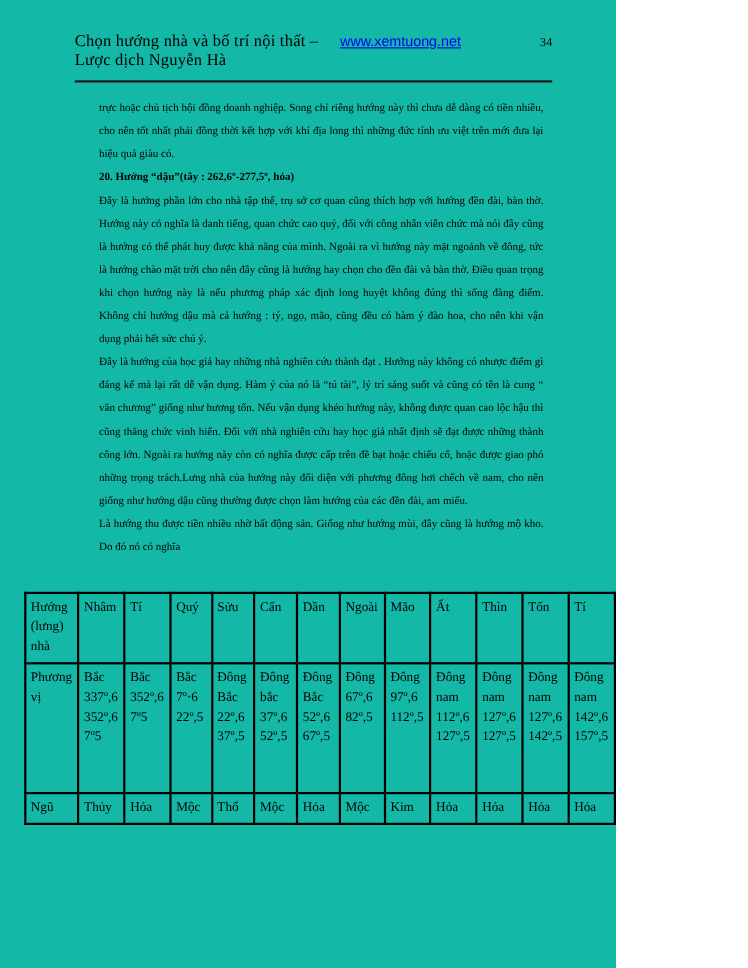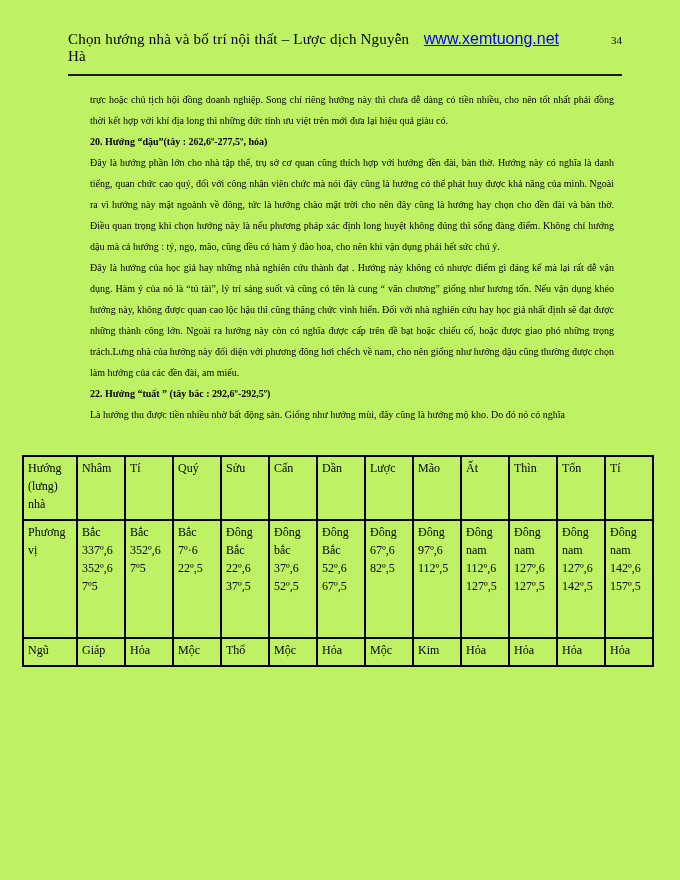--- a/index.html
+++ b/index.html
@@ -1,39 +1,39 @@
 <!DOCTYPE html>
 <html><head>
 <meta charset="utf-8">
 <style>
   html, body { margin: 0; padding: 0; background: #ffffff; }
   .page {
     position: relative;
-    width: 680px;
+    width: 560px;
     height: 880px;
-    background: #bef264;
+    background: #14b8a6;
     color: #000;
     font-family: "Liberation Serif", serif;
     overflow: hidden;
   }
   .header {
     display: flex;
     align-items: baseline;
     margin: 30px 58px 0 68px;
     padding-bottom: 9px;
     border-bottom: 2px solid #1a1a1a;
     font-size: 15px;
   }
   .header-title { flex: 1; letter-spacing: 0.2px; }
   .header-link {
     font-family: "Liberation Sans", sans-serif;
-    font-size: 16px;
+    font-size: 13px;
     color: #0000ee;
     text-decoration: underline;
-    margin-right: 52px;
+    margin-right: 72px;
     cursor: pointer;
     text-align: right;
   }
   .header-page { font-size: 11px; }
   .body-text {
     margin: 13px 66px 0 90px;
     font-size: 10px;
     line-height: 21px;
     text-align: justify;
     font-family: Liberation Serif, serif;
@@ -71,21 +71,20 @@
     <span class="header-title">Chọn hướng nhà và bố trí nội thất – Lược dịch Nguyễn Hà</span>
     <span class="header-link">www.xemtuong.net</span>
     <span class="header-page">34</span>
   </div>
 
   <div class="body-text">
     <p>trực hoặc chủ tịch hội đồng doanh nghiệp. Song chỉ riêng hướng này thì chưa dễ dàng có tiền nhiều, cho nên tốt nhất phải đồng thời kết hợp với khí địa long thì những đức tính ưu việt trên mới đưa lại hiệu quả giàu có.</p>
     <p class="heading">20. Hướng “dậu”(tây : 262,6º-277,5º, hỏa)</p>
     <p>Đây là hướng phần lớn cho nhà tập thể, trụ sở cơ quan cũng thích hợp với hướng đền đài, bàn thờ. Hướng này có nghĩa là danh tiếng, quan chức cao quý, đối với công nhân viên chức mà nói đây cũng là hướng có thể phát huy được khả năng của mình. Ngoài ra vì hướng này mặt ngoảnh về đông, tức là hướng chào mặt trời cho nên đây cũng là hướng hay chọn cho đền đài và bàn thờ. Điều quan trọng khi chọn hướng này là nếu phương pháp xác định long huyệt không đúng thì sống đàng điếm. Không chỉ hướng dậu mà cả hướng : tý, ngọ, mão, cũng đều có hàm ý đào hoa, cho nên khi vận dụng phải hết sức chú ý.</p>
     <p> Đây là hướng của học giả hay những nhà nghiên cứu thành đạt . Hướng này không có nhược điểm gì đáng kể mà lại rất dễ vận dụng. Hàm ý của nó là “tú tài”, lý trí sáng suốt  và cũng có tên là cung “ văn chương” giống như hương tốn. Nếu vận dụng khéo hướng này, không được quan cao lộc hậu thì cũng thăng chức vinh hiển. Đối với nhà nghiên cứu hay học giả nhất định sẽ đạt được những thành công lớn. Ngoài ra hướng này còn có nghĩa được cấp trên đề bạt hoặc chiếu cố, hoặc được giao phó những trọng trách.Lưng nhà của hướng này đối diện với phương đông hơi chếch về nam, cho nên giống như hướng dậu cũng thường được chọn làm hướng của các đền đài, am miếu.</p>
-    <p class="heading">22. Hướng “tuất ” (tây bắc : 292,6º-292,5º)</p>
     <p>Là hướng thu được tiền nhiều nhờ bất động sản. Giống như hướng mùi, đây cũng là hướng mộ kho. Do đó nó có nghĩa</p>
   </div>
 
   <table class="direction-table">
     <colgroup>
         <col class="col-first">
         <col class="col-std">
         <col class="col-std">
         <col class="col-std">
         <col class="col-std">
@@ -102,21 +101,21 @@
         <tr>
           <th>Hướng
 (lưng)
 nhà</th>
           <th>Nhâm</th>
           <th>Tí</th>
           <th>Quý</th>
           <th>Sửu</th>
           <th>Cấn</th>
           <th>Dần</th>
-          <th>Lược</th>
+          <th>Ngoài</th>
           <th>Mão</th>
           <th>Ất</th>
           <th>Thìn</th>
           <th>Tốn</th>
           <th>Tí</th>
         </tr>
       </thead>
     <tbody>
         <tr class="row-phuongvi">
           <td>Phương
@@ -161,21 +160,21 @@
 nam
 127º,6
 142º,5</td>
           <td>Đông
 nam
 142º,6
 157º,5</td>
         </tr>
         <tr class="row-ngu">
           <td>Ngũ</td>
-          <td>Giáp</td>
+          <td>Thủy</td>
           <td>Hỏa</td>
           <td>Mộc</td>
           <td>Thổ</td>
           <td>Mộc</td>
           <td>Hỏa</td>
           <td>Mộc</td>
           <td>Kim</td>
           <td>Hỏa</td>
           <td>Hỏa</td>
           <td>Hỏa</td>

